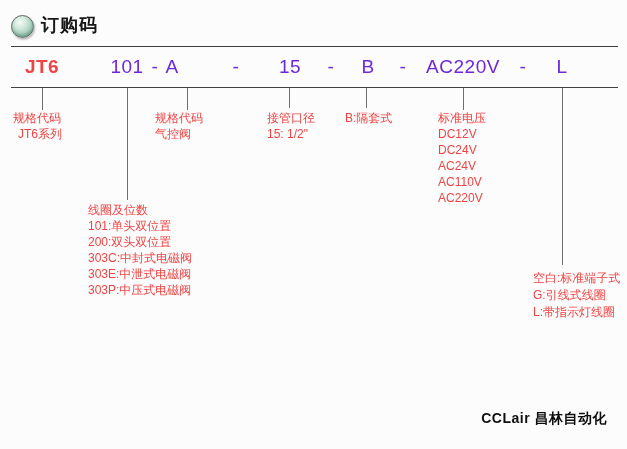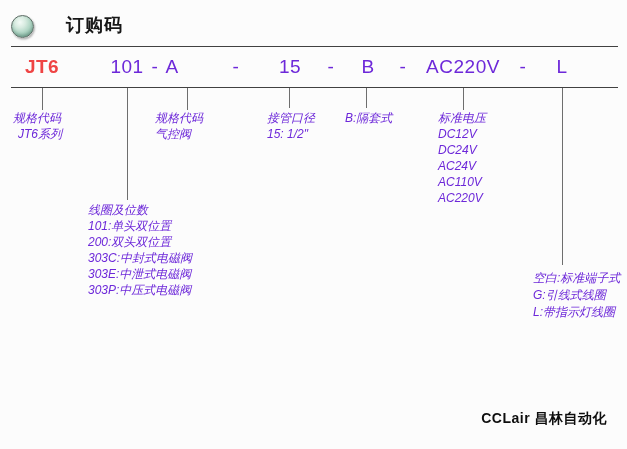--- a/index.html
+++ b/index.html
@@ -10,21 +10,21 @@
   }
   
   .sphere{
     position:absolute;left:11px;top:15px;width:21px;height:21px;border-radius:50%;
     background:radial-gradient(circle at 38% 30%, #f4fbf7 0%, #d7ebe0 28%, #aed4c3 55%, #8db7a6 76%, #6b9483 100%);
     border:1px solid #5c6b64;
     box-shadow:1px 1.5px 2px rgba(0,0,0,0.28), inset 0 -2px 3px rgba(0,60,40,0.22);
   }
   .page-title{
     position:absolute;left:41px;top:13px;font-size:18px;font-weight:700;
-    color:#171717;letter-spacing:1px;margin-left:25px;
+    color:#171717;letter-spacing:1px;
   }
   
   .hline{position:absolute;left:11px;width:607px;height:1px;background:#414141;}
   .hline.top{top:46px;}
   .hline.bottom{top:87px;}
   
   .seg{
     position:absolute;top:56px;transform:translateX(-50%);
     font-size:19px;color:#6d28d9;letter-spacing:.5px;white-space:nowrap;
   }
@@ -36,21 +36,21 @@
   .vline{position:absolute;width:1px;background:#6e6e6e;top:88px;}
   .v-series{left:42px;height:22px;}
   .v-coil{left:127px;height:112px;}
   .v-pilot{left:187px;height:22px;}
   .v-port{left:289px;height:20px;}
   .v-sleeve{left:366px;height:20px;}
   .v-voltage{left:463px;height:22px;}
   .v-wiring{left:562px;height:177px;}
   
   .lgroup{
-    position:absolute;font-size:12px;line-height:16px;color:#6d28d9;white-space:nowrap;font-style:italic;
+    position:absolute;font-size:12px;line-height:16px;color:#ef4444;white-space:nowrap;
   }
   .g-series{left:13px;top:110px;}
   .g-series .indent{padding-left:5px;}
   .g-coil{left:88px;top:202px;}
   .g-pilot{left:155px;top:110px;}
   .g-port{left:267px;top:110px;}
   .g-sleeve{left:345px;top:110px;}
   .g-voltage{left:438px;top:110px;}
   .g-wiring{left:533px;top:270px;line-height:17px;}
   

